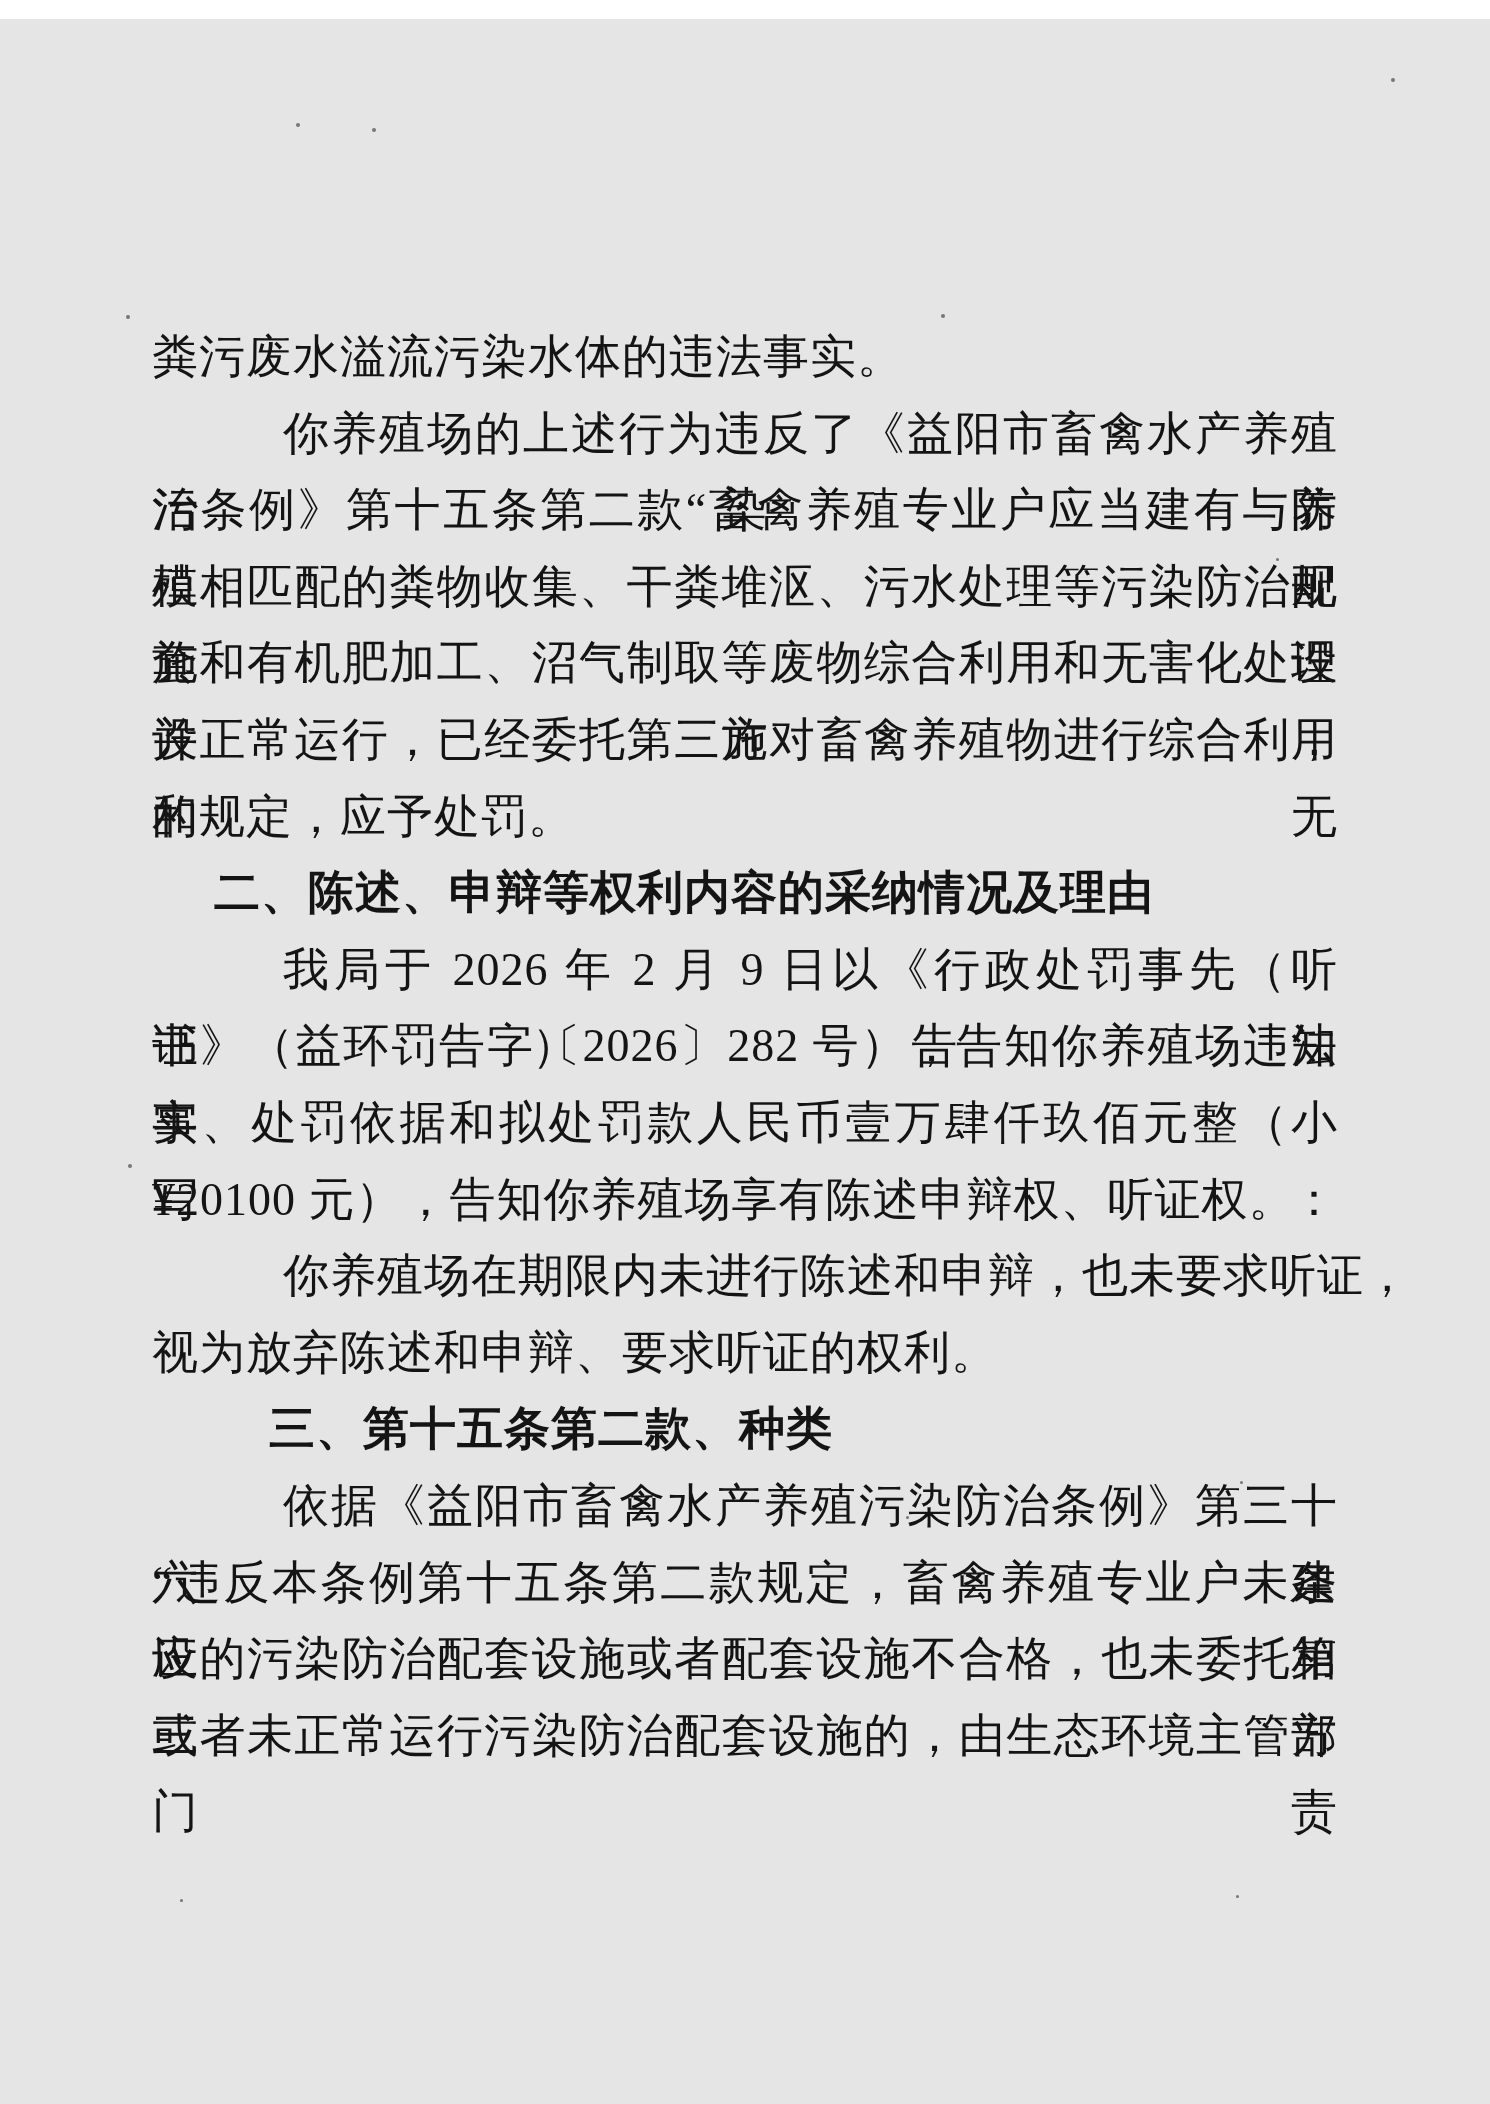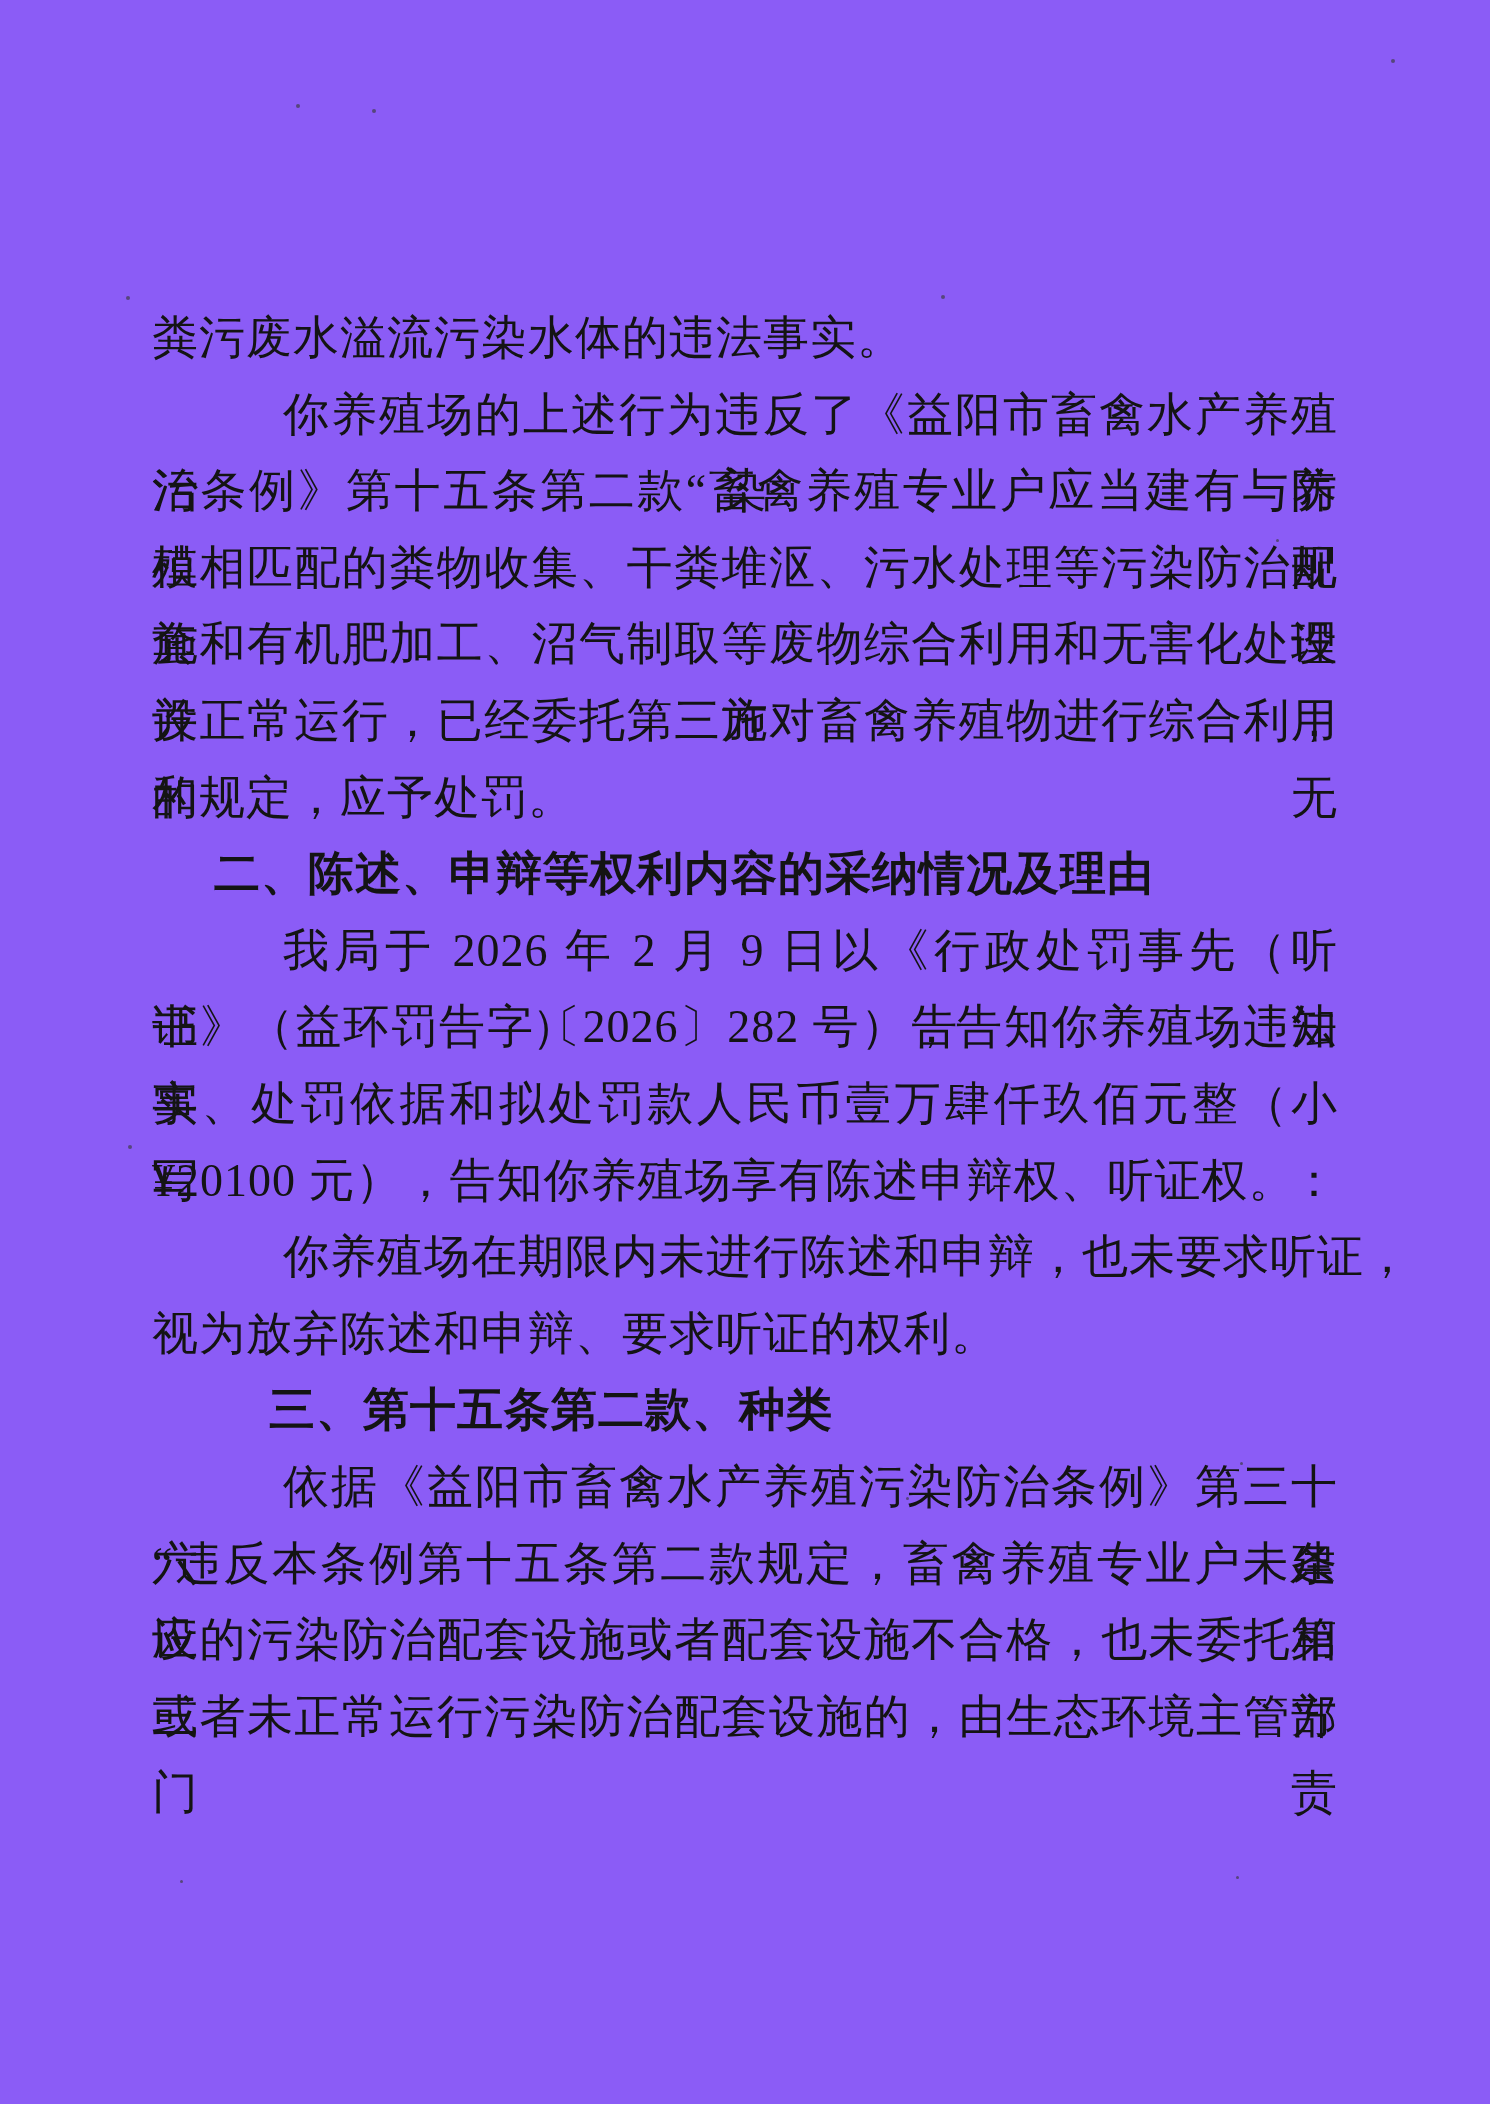--- a/index.html
+++ b/index.html
@@ -10,21 +10,22 @@
   body {
     width: 1490px;
     height: 2104px;
     position: relative;
     overflow: hidden;
     font-family: "Liberation Serif", "DejaVu Serif", serif;
   }
   #page {
     position: absolute;
     inset: 0;
-    background: #8b5cf6;
+    background: #e5e5e5;
+    margin-top: 19px;
   }
   #doc-lines {
     position: absolute;
     left: 152px;
     top: 300px;
     width: 1186px;
   }
   .text-line {
     height: 76.6px;
     line-height: 76.6px;

